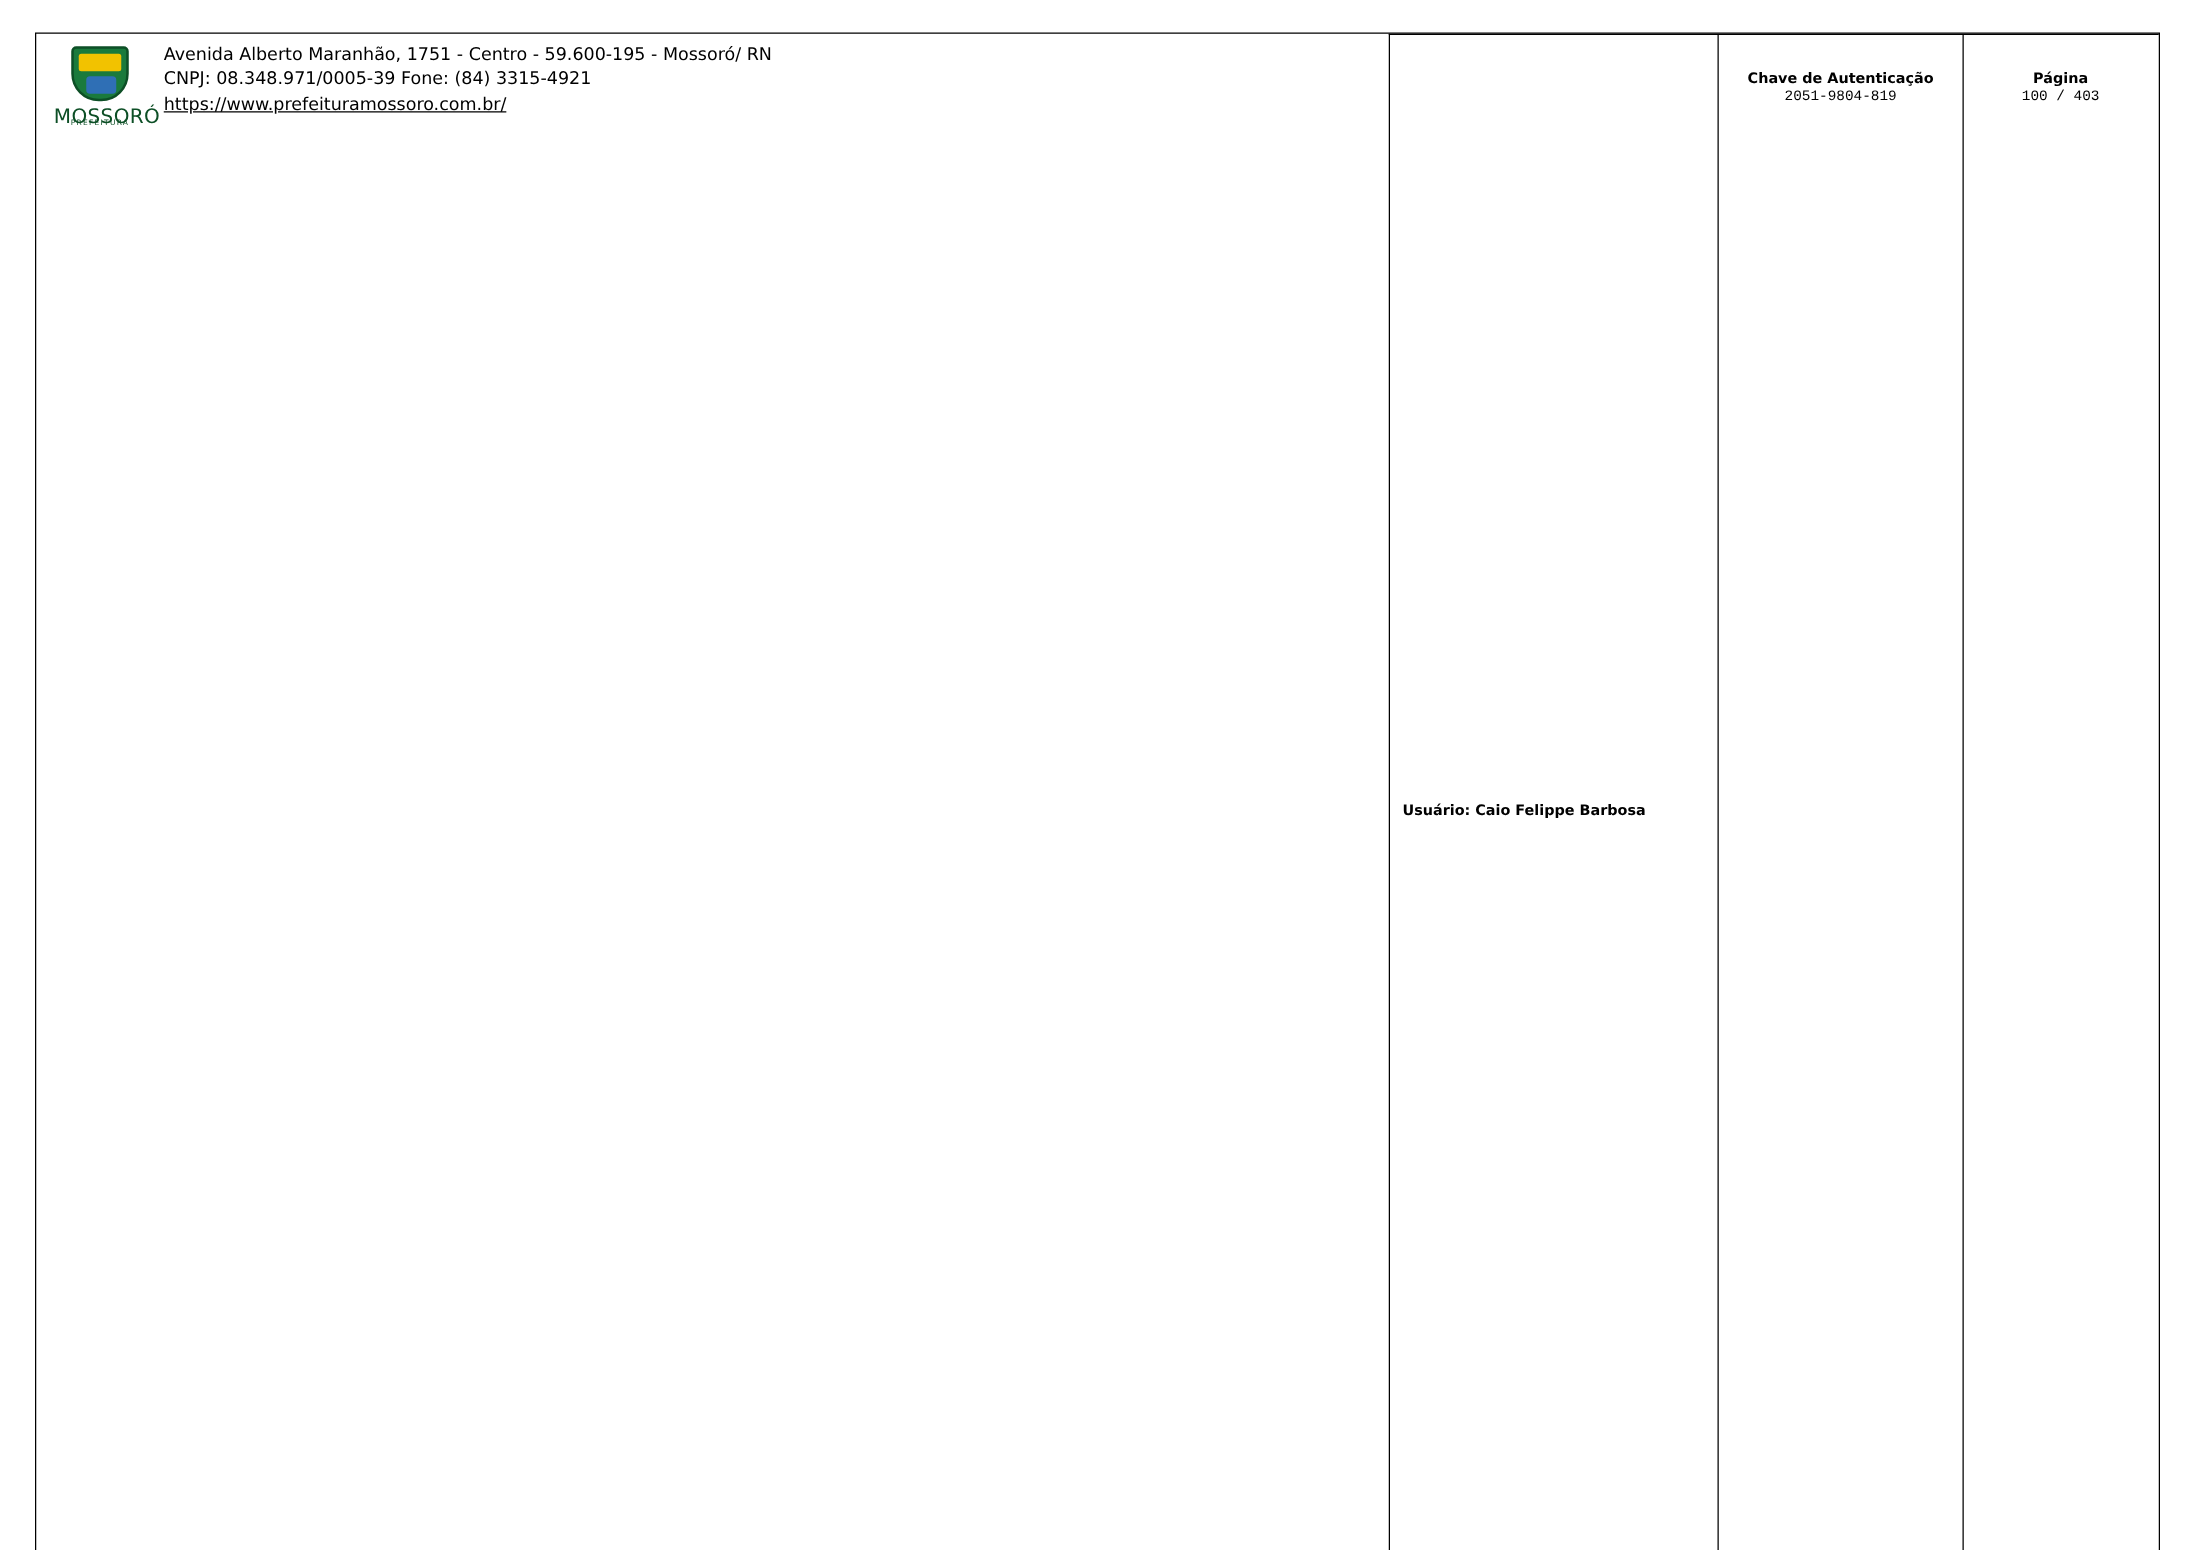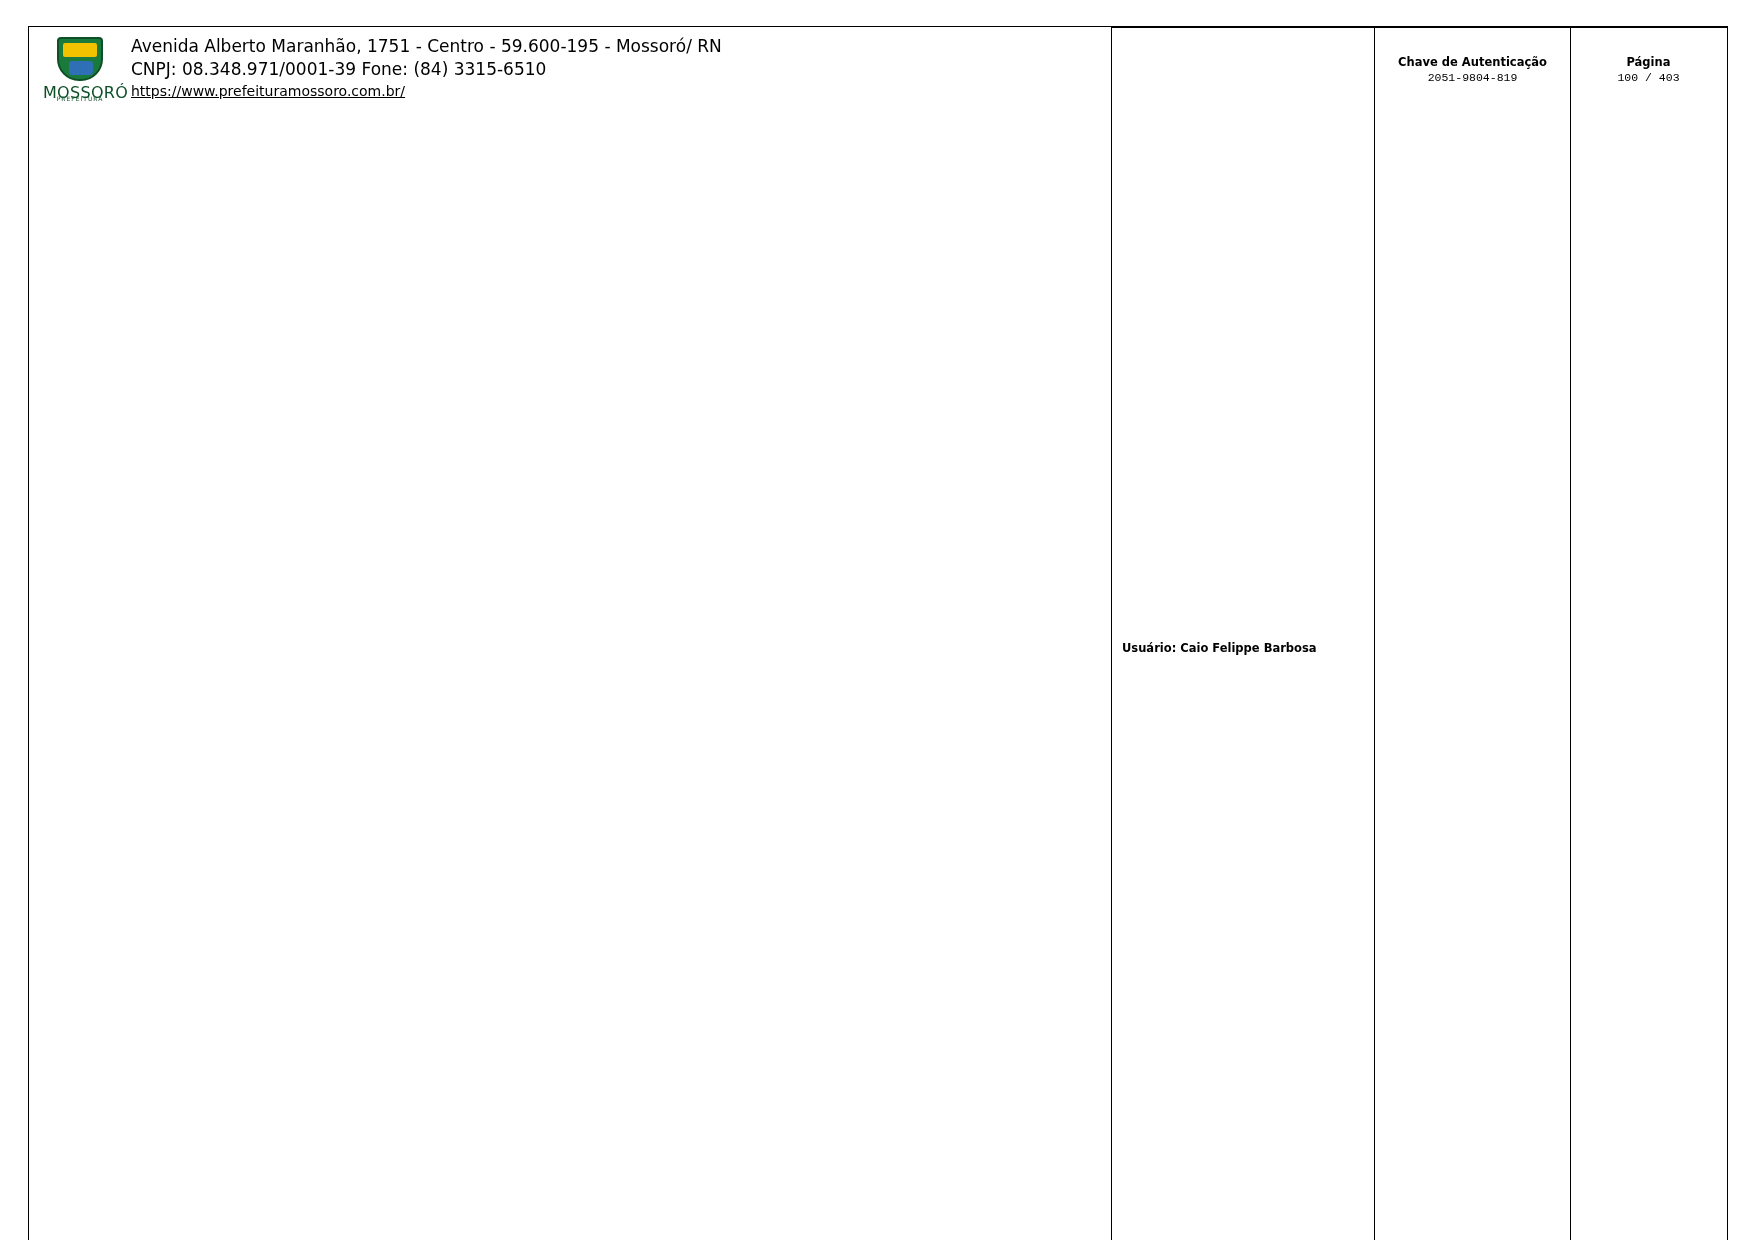--- a/index.html
+++ b/index.html
@@ -94,21 +94,21 @@
     letter-spacing: 1px;
   }
   .org-name {
     font-size: 25px;
     font-weight: bold;
     letter-spacing: .1px;
     line-height: 1.15;
     margin: 2px 0 5px 0;
   }
   .org-line {
-    font-size: 17px;
+    font-size: 14px;
     line-height: 1.35;
   }
   .org-link {
     font-size: 14px;
     line-height: 1.35;
     text-decoration: underline;
     color: #000;
   }
   .header-right {
     flex: 0 0 auto;
@@ -158,21 +158,21 @@
 
   <div class="header-box">
     <div class="header-left">
       <div class="logo">
         <div class="logo-shield"></div>
         <div class="logo-text">MOSSORÓ</div>
         <div class="logo-sub">PREFEITURA</div>
       </div>
       <div>
         <div class="org-line">Avenida Alberto Maranhão, 1751 - Centro - 59.600-195 - Mossoró/ RN</div>
-        <div class="org-line">CNPJ: 08.348.971/0001-39 Fone: (84) 3315-6510</div>
+        <div class="org-line">CNPJ: 08.348.971/0005-39 Fone: (84) 3315-4921</div>
         <a class="org-link" href="#">https://www.prefeituramossoro.com.br/</a>
       </div>
     </div>
     <div class="header-right">
       <div class="hr-filler"></div>
       <div class="hr-row">
         <div class="hr-cell user">Usuário: Caio Felippe Barbosa</div>
         <div class="hr-cell auth">
           <span class="lbl">Chave de Autenticação</span>
           <span class="val">2051-9804-819</span>

